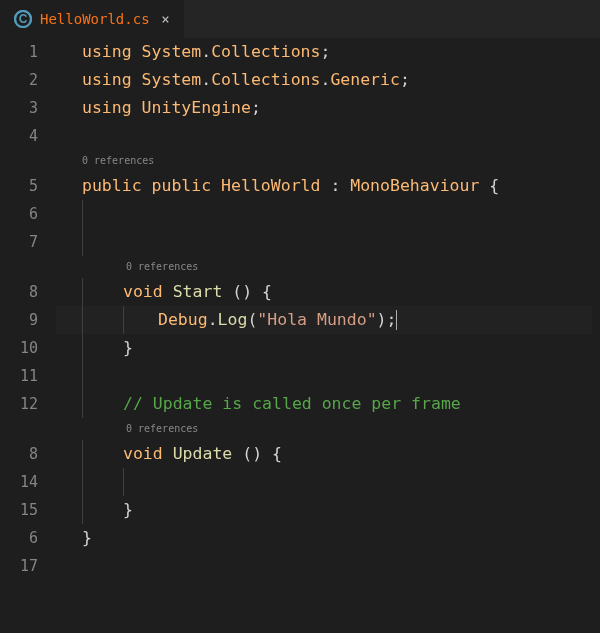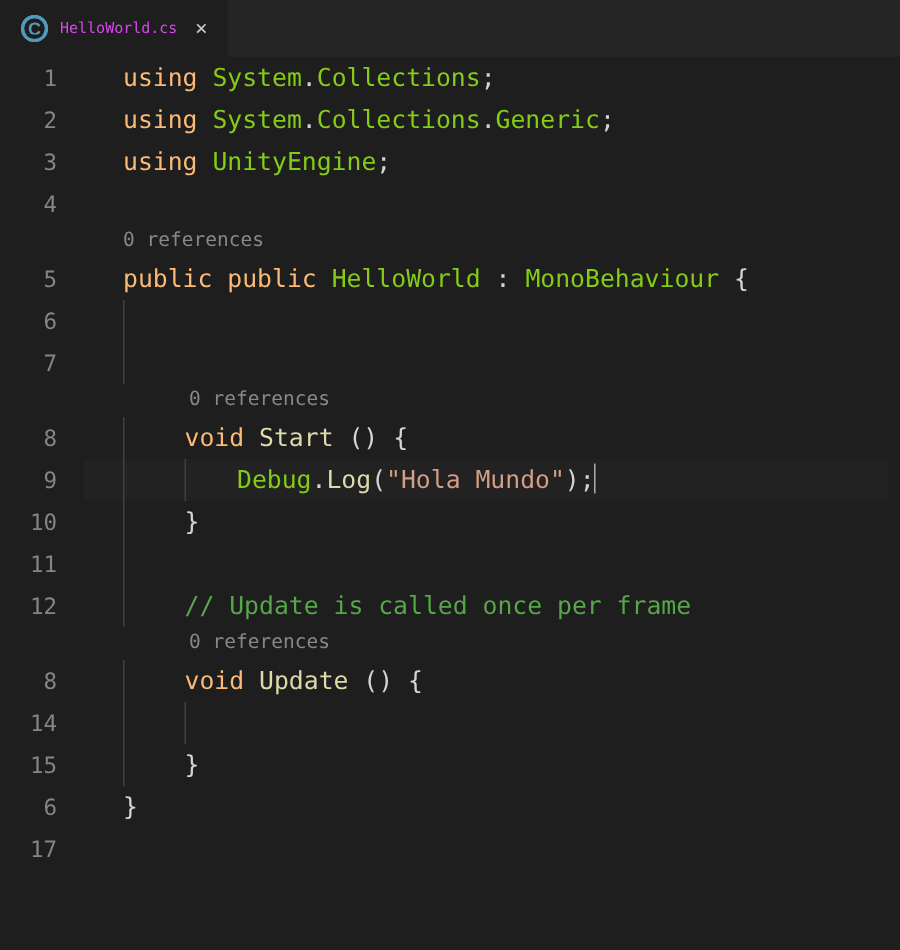--- a/index.html
+++ b/index.html
@@ -30,22 +30,22 @@
       border-right: 1px solid #252526;
     }
     .tab-icon {
       width: 18px;
       height: 18px;
       display: flex;
       align-items: center;
       justify-content: center;
     }
     .tab-label {
-      color: #d946ef;
-      font-size: 10px;
+      color: #f97316;
+      font-size: 14px;
     }
     .tab-close {
       width: 16px;
       height: 16px;
       display: flex;
       align-items: center;
       justify-content: center;
       color: #c5c5c5;
       font-size: 14px;
       cursor: pointer;
@@ -78,31 +78,31 @@
     .line {
       height: 28px;
       line-height: 28px;
       font-size: 16.5px;
       white-space: pre;
       position: relative;
     }
     .codelens {
       height: 22px;
       line-height: 22px;
-      font-size: 13px;
+      font-size: 10px;
       color: #888888;
     }
     .indent-guide {
       border-left: 1px solid #404040;
       display: inline-block;
       height: 28px;
       vertical-align: top;
     }
     .kw { color: #fdba74; }
-    .type { color: #84cc16; text-align: center; }
+    .type { color: #fdba74; text-align: center; }
     .fn { color: #dcdcaa; }
     .str { color: #d69d85; }
     .comment { color: #57a64a; }
     .punc { color: #d4d4d4; }
     .cursor-line {
       background: rgba(255,255,255,0.02);
     }
     .cursor {
       display: inline-block;
       width: 1px;

